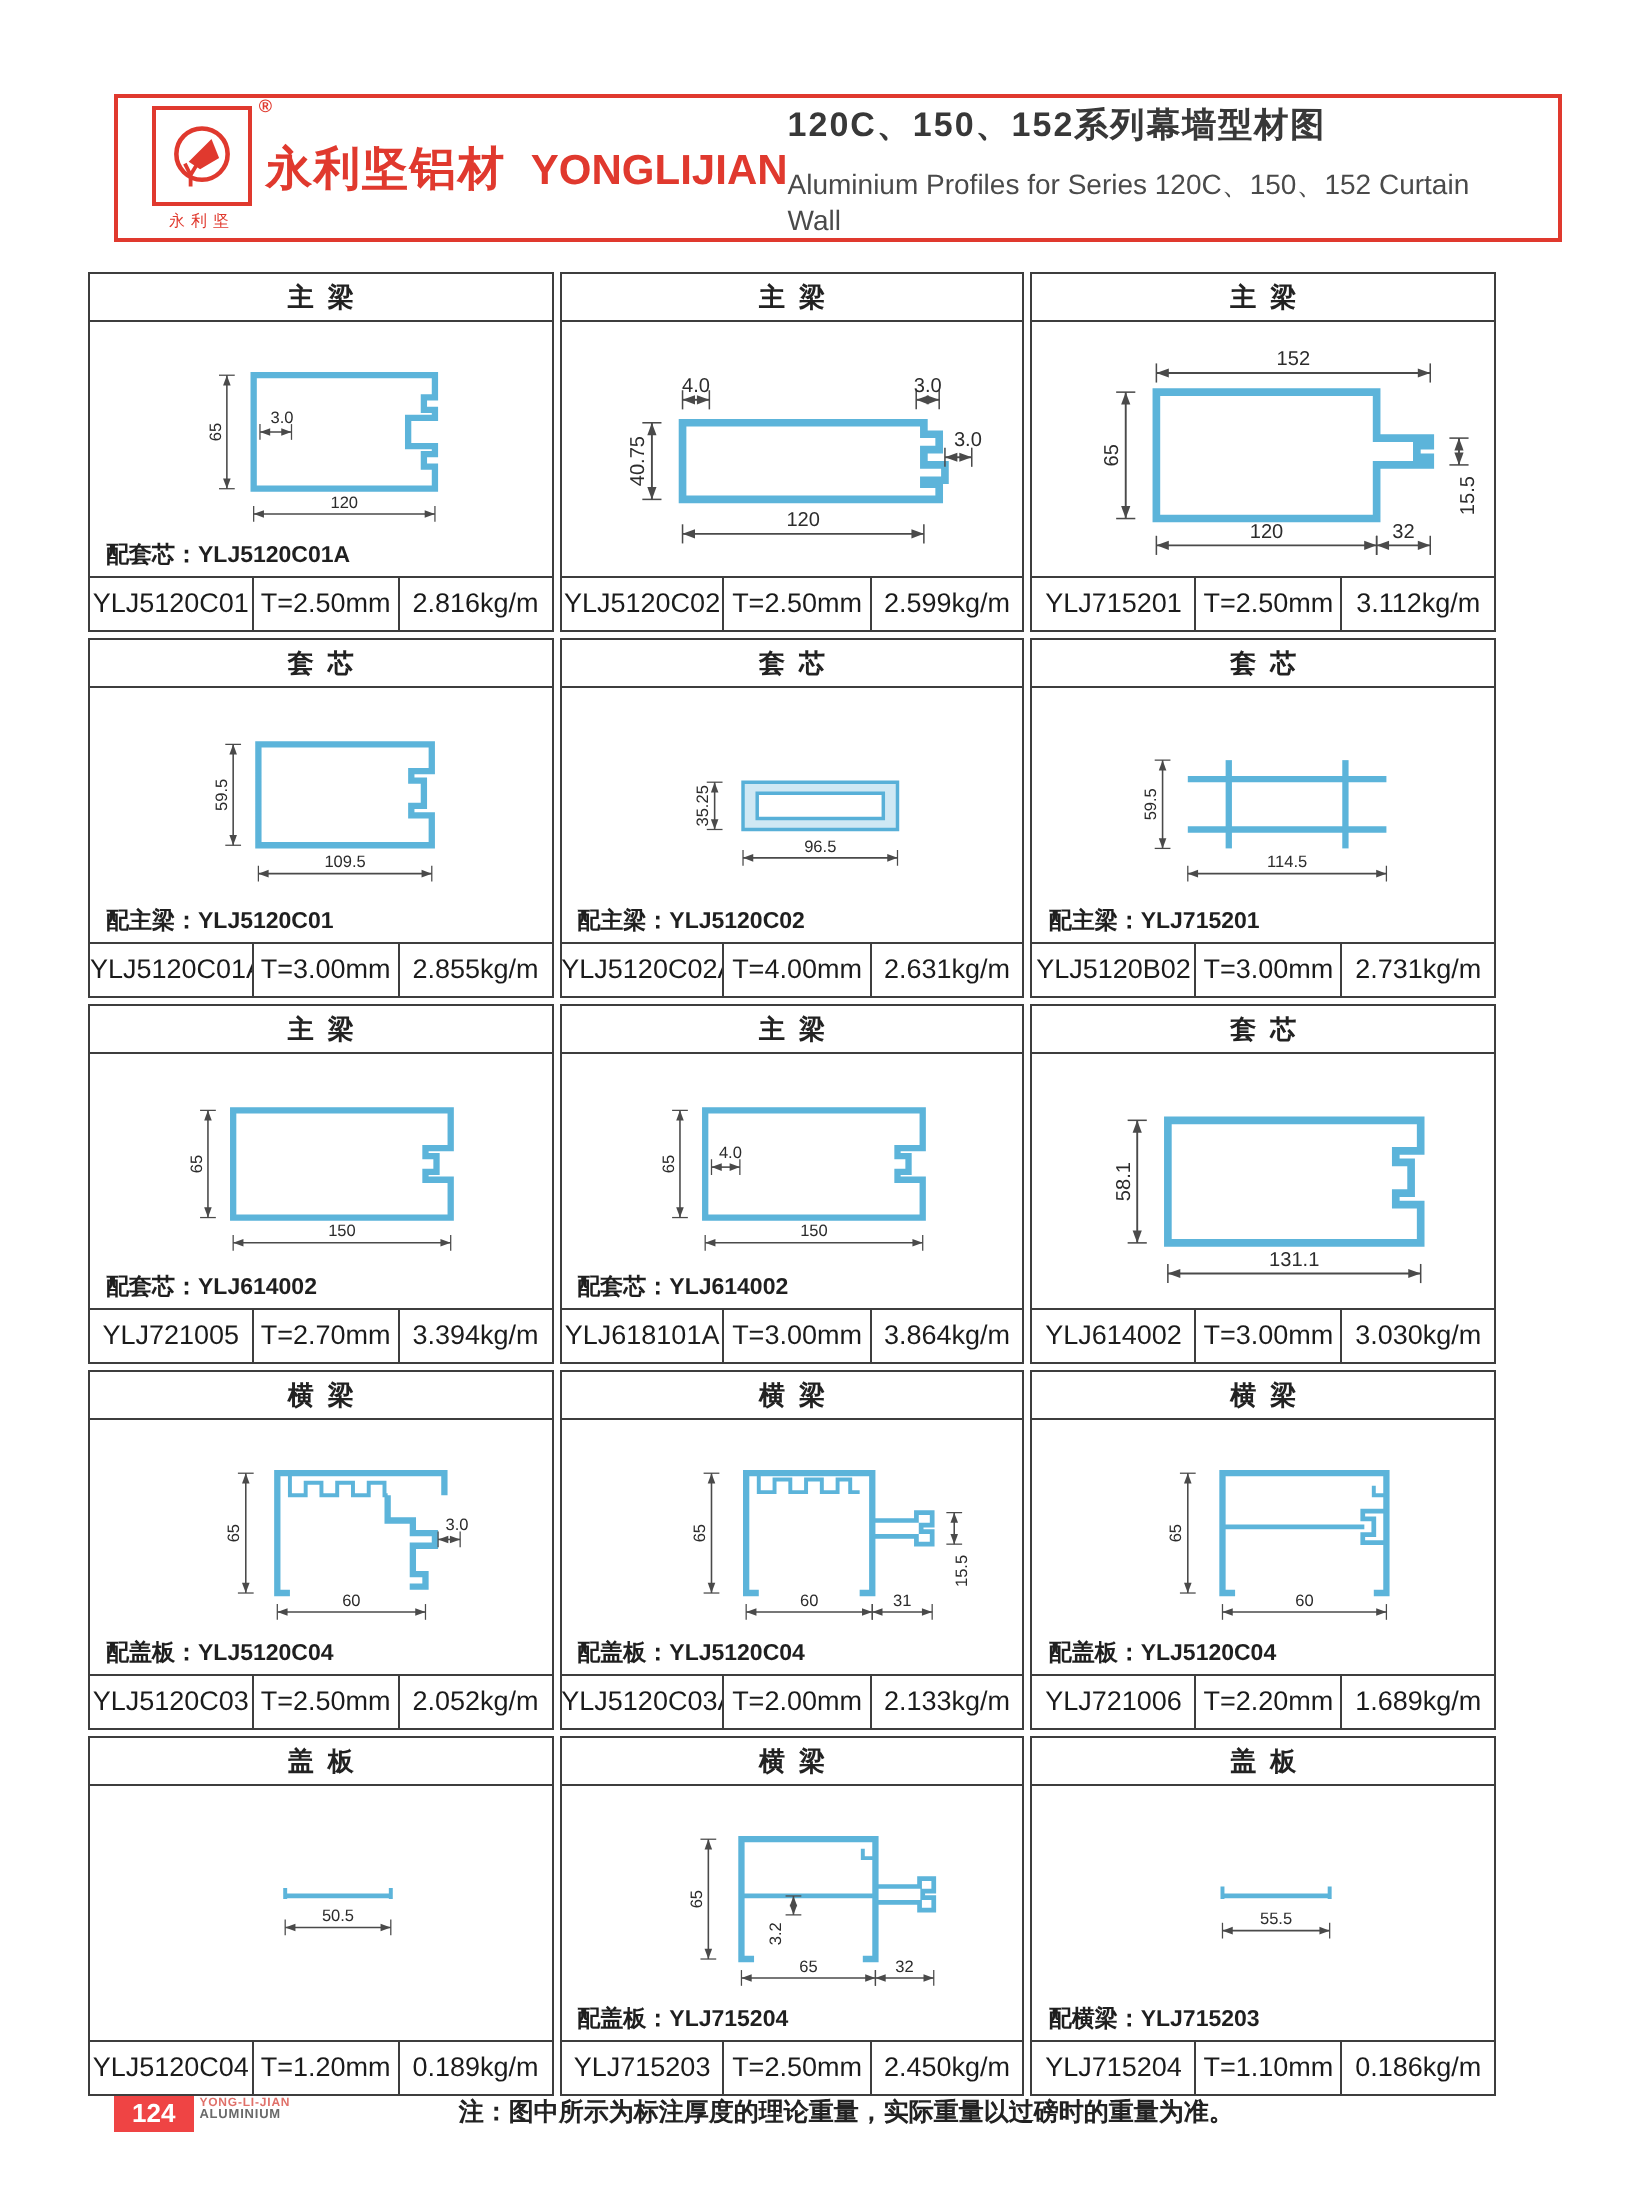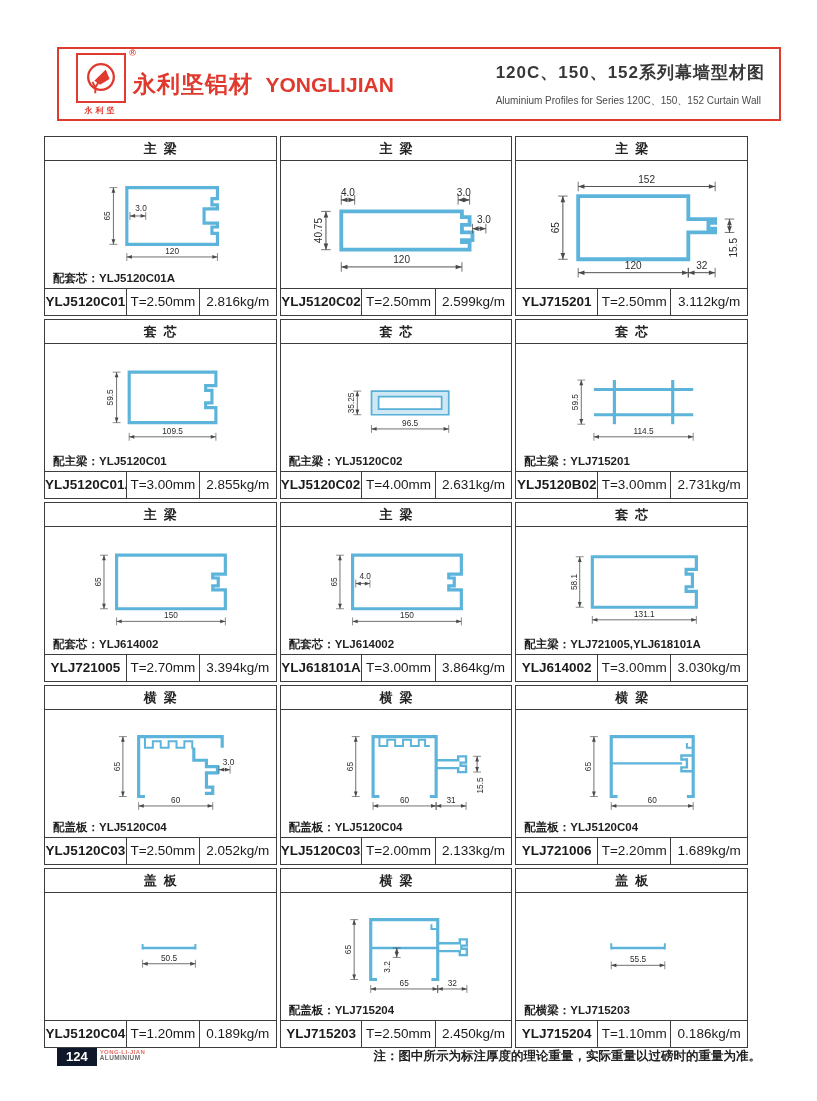--- a/index.html
+++ b/index.html
@@ -4,57 +4,57 @@
 <style>
   html,body{margin:0;padding:0;background:#ffffff;}
   body{width:817px;height:1101px;position:relative;font-family:"Liberation Sans","DejaVu Sans",sans-serif;overflow:hidden;}
 
   
   .header{position:absolute;left:57px;top:47px;width:700px;height:70px;border:2px solid #e0392e;
           display:flex;align-items:center;padding:0 10px;box-sizing:content-box;background:#fff;}
   .logo-wrap{width:64px;display:flex;flex-direction:column;align-items:center;position:relative;}
   .logo-box{width:46px;height:46px;border:2px solid #e0392e;display:flex;align-items:center;justify-content:center;position:relative;}
   .reg{position:absolute;right:-12px;top:-7px;color:#e0392e;font-size:9px;font-weight:bold;}
-  .logo-chars{color:#e0392e;font-size:8px;letter-spacing:3px;margin-top:2px;font-weight:bold;white-space:nowrap;}
+  .logo-chars{color:#e0392e;font-size:8px;letter-spacing:3px;margin-top:2px;font-weight:normal;white-space:nowrap;}
   .brand{white-space:nowrap;}
   .brand-cn{color:#e0392e;font-size:23px;font-weight:bold;letter-spacing:1px;}
   .brand-en{color:#e0392e;font-size:21px;font-weight:bold;margin-left:8px;letter-spacing:0px;}
   .head-right{margin-left:auto;text-align:left;padding-right:4px;}
   .page-title{font-size:17px;font-weight:bold;color:#383838;letter-spacing:1px;}
-  .page-subtitle{font-size:10px;color:#4a4a4a;margin-top:10px;}
+  .page-subtitle{font-size:14px;color:#4a4a4a;margin-top:10px;}
 
   
   .grid{position:absolute;left:44px;top:136px;width:704px;display:grid;grid-template-columns:repeat(3,1fr);gap:3px;}
   .cell{border:1px solid #3d3d3d;background:#fff;height:178px;display:flex;flex-direction:column;}
   .cell-title{height:23px;line-height:23px;border-bottom:1px solid #3d3d3d;text-align:center;
               font-size:13px;font-weight:bold;color:#222;letter-spacing:7px;padding-left:7px;}
   .cell-draw{flex:1;overflow:hidden;margin-top:14px;}
   .cell-draw svg{width:100%;height:100%;display:block;}
   .cell-match{height:20px;line-height:20px;font-size:11.5px;font-weight:600;color:#1f1f1f;padding-left:8px;white-space:nowrap;}
   .cell-spec{height:26px;border-top:1px solid #3d3d3d;display:flex;font-size:13.5px;color:#1b1b1b;}
   .cell-spec>div{line-height:26px;text-align:center;overflow:hidden;white-space:nowrap;}
-  .spec-model{flex:1.12;border-right:1px solid #3d3d3d;font-weight:bold;}
+  .spec-model{flex:1.12;border-right:1px solid #3d3d3d;}
   .spec-th{flex:1;border-right:1px solid #3d3d3d;}
   .spec-wt{flex:1.05;}
 
   
   .pf{fill:#ffffff;stroke:#5cb4da;stroke-width:4;stroke-linejoin:miter;}
   .pl{fill:none;stroke:#5cb4da;stroke-width:4;}
   .pl2{fill:none;stroke:#5cb4da;stroke-width:2.5;}
   .pl3{fill:none;stroke:#5cb4da;stroke-width:3;}
   .pt{fill:#cfe8f4;stroke:#58b0d8;stroke-width:2.2;}
   .pi{fill:#ffffff;stroke:#58b0d8;stroke-width:2.2;}
 
   
   .footer{position:absolute;left:57px;top:1048px;width:704px;display:flex;align-items:flex-start;}
-  .page-badge{background:#0f172a;color:#fff;font-size:13px;font-weight:bold;padding:1px 9px 2px 9px;}
+  .page-badge{background:#ef4444;color:#fff;font-size:13px;font-weight:bold;padding:1px 9px 2px 9px;}
   .footer-brand{margin-left:3px;line-height:1.05;padding-top:1px;}
   .fb1{font-size:6px;color:#e0716a;font-weight:bold;letter-spacing:.4px;}
   .fb2{font-size:6.5px;color:#6a6a6a;font-weight:bold;letter-spacing:.4px;}
-  .footer-note{flex:1;text-align:right;font-size:12.5px;font-weight:bold;color:#222;margin-left:-60px;}
+  .footer-note{flex:1;text-align:center;font-size:12.5px;font-weight:bold;color:#222;margin-left:-60px;}
 </style>
 </head>
 <body>
 
 <div class="header">
   <div class="logo-wrap">
     <div class="logo-box">
       <span class="reg">®</span>
       <svg viewBox="0 0 40 40" width="38" height="38">
         <circle cx="20" cy="19" r="13.5" fill="none" stroke="#e0392e" stroke-width="2.4"></circle>
@@ -372,21 +372,20 @@
             <text x="48" y="52" text-anchor="middle" font-size="10.5" fill="#2c2c2c" transform="rotate(-90 48 52)">58.1</text>
             <line x1="68" y1="95" x2="68" y2="105" stroke="#4a4a4a" stroke-width="0.8"></line>
             <line x1="200" y1="95" x2="200" y2="105" stroke="#4a4a4a" stroke-width="0.8"></line>
             <line x1="68" y1="100" x2="200" y2="100" stroke="#4a4a4a" stroke-width="1"></line>
             <polygon points="68,100 74.5,97.6 74.5,102.4" fill="#4a4a4a"></polygon>
             <polygon points="200,100 193.5,97.6 193.5,102.4" fill="#4a4a4a"></polygon>
             <text x="134" y="96" text-anchor="middle" font-size="10.5" fill="#2c2c2c">131.1</text>
           </g>
       </svg>
     </div>
-    <div class="cell-match">配主梁：YLJ721005,YLJ618101A</div>
     <div class="cell-spec">
       <div class="spec-model">YLJ614002</div>
       <div class="spec-th">T=3.00mm</div>
       <div class="spec-wt">3.030kg/m</div>
     </div>
   </div>
 
   <div class="cell">
     <div class="cell-title">横梁</div>
     <div class="cell-draw">

